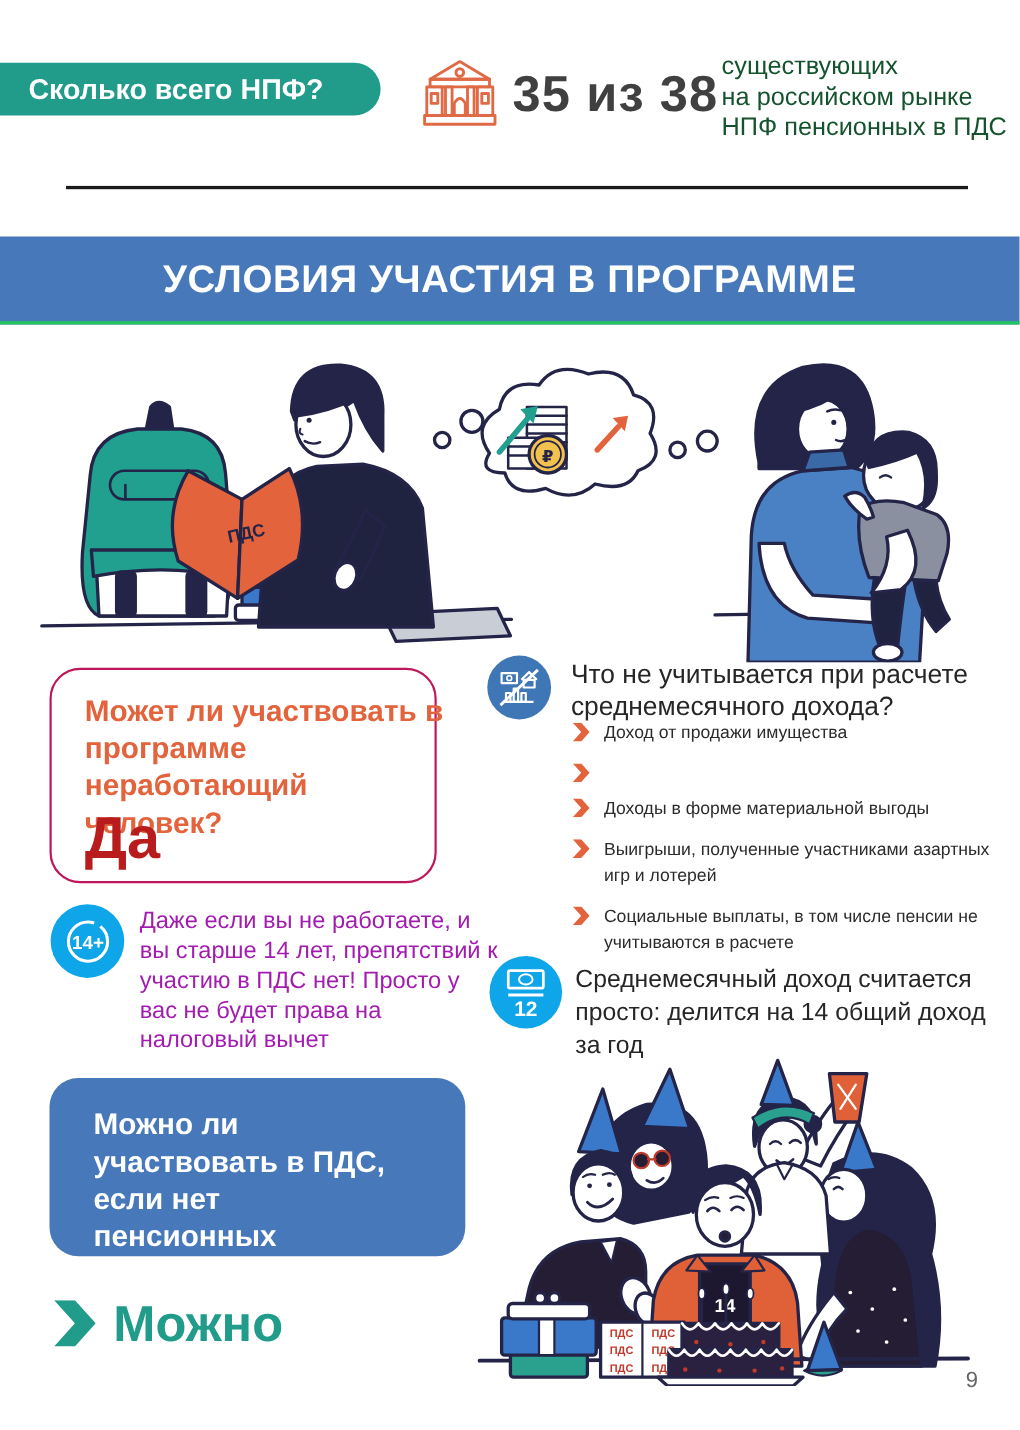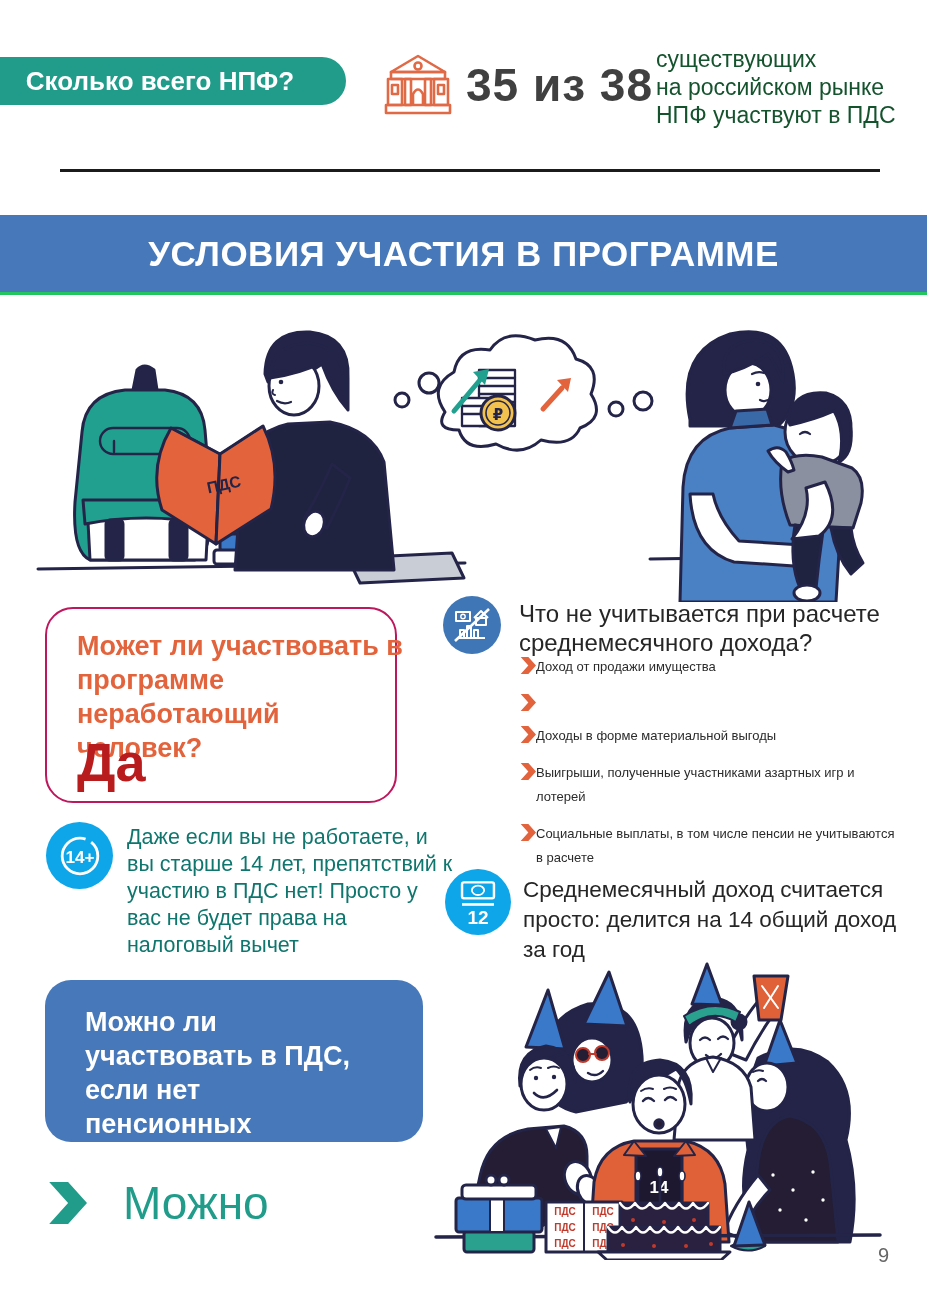--- a/index.html
+++ b/index.html
@@ -63,52 +63,52 @@
   }
   .excl-heading{
     position:absolute;left:519px;top:599px;width:400px;
     color:#262626;font-size:24px;line-height:29px;
   }
   .excl-list{
     position:absolute;left:519px;top:655px;width:385px;
     list-style:none;margin:0;padding:0;
   }
   .excl-list li{
-    display:flex;align-items:flex-start;
+    display:flex;align-items:flex-start;gap:13px;
     margin-bottom:13px;
-    color:#2b2b2b;font-size:13px;line-height:24px;
+    color:#2b2b2b;font-size:16px;line-height:24px;
   }
   .excl-list li .chev{flex:0 0 auto;margin-top:2px;}
 
   
   .note-badge{
     border-radius:50%;background:#0ea5e9;flex:0 0 auto;
     display:flex;align-items:center;justify-content:center;
   }
   .age-note{position:absolute;left:46px;top:822px;display:flex;gap:14px;width:410px;}
   .age-note .note-badge{width:67px;height:67px;}
-  .age-note .note-text{color:#0f766e;font-size:21.5px;line-height:27px;width:342px;margin-top:2px;}
+  .age-note .note-text{color:#a21caf;font-size:21.5px;line-height:27px;width:342px;margin-top:2px;}
   .calc-note{position:absolute;left:445px;top:869px;display:flex;gap:12px;width:480px;}
   .calc-note .note-badge{width:66px;height:66px;}
   .calc-note .note-text{color:#262626;font-size:22.5px;line-height:30px;width:400px;margin-top:6px;}
 
   
   .blue-card{
     position:absolute;left:45px;top:980px;width:378px;height:162px;
     background:#4779ba;border-radius:26px;box-sizing:border-box;
   }
   .blue-card .bq{
     margin:25px 0 0 40px;width:272px;
     color:#fff;font-size:27px;font-weight:bold;line-height:34px;
   }
   .mozhno{
     position:absolute;left:45px;top:1176px;
     display:flex;align-items:center;gap:16px;
   }
-  .mozhno .answer{color:#219c8b;font-size:46px;font-weight:normal;margin-left:20px;}
+  .mozhno .answer{color:#219c8b;font-size:46px;font-weight:bold;}
 
   .page-num{position:absolute;left:878px;top:1244px;color:#666;font-size:20px;}
 </style>
 </head>
 <body>
 
 <div class="page">
 
   <div class="question-pill">
     <span>Сколько всего НПФ?</span>
@@ -126,21 +126,21 @@
     <rect x="42" y="29" width="6" height="26"></rect>
     <path d="M30,55 V44 Q35,35 40,44 V55"></path>
     <rect x="3" y="55" width="64" height="8"></rect>
   </svg>
 
   <div class="stat-value">35 из 38</div>
 
   <div class="stat-desc">
     <div>существующих</div>
     <div>на российском рынке</div>
-    <div>НПФ участвуют в ПДС</div>
+    <div>НПФ пенсионных в ПДС</div>
   </div>
 
   <div class="divider"></div>
 
   <div class="banner">
     <h1>УСЛОВИЯ УЧАСТИЯ В ПРОГРАММЕ</h1>
   </div>
 
   <svg class="scene-reading" viewBox="0 0 880 290">
     <g stroke="#232448" stroke-width="3" stroke-linejoin="round" stroke-linecap="round">

